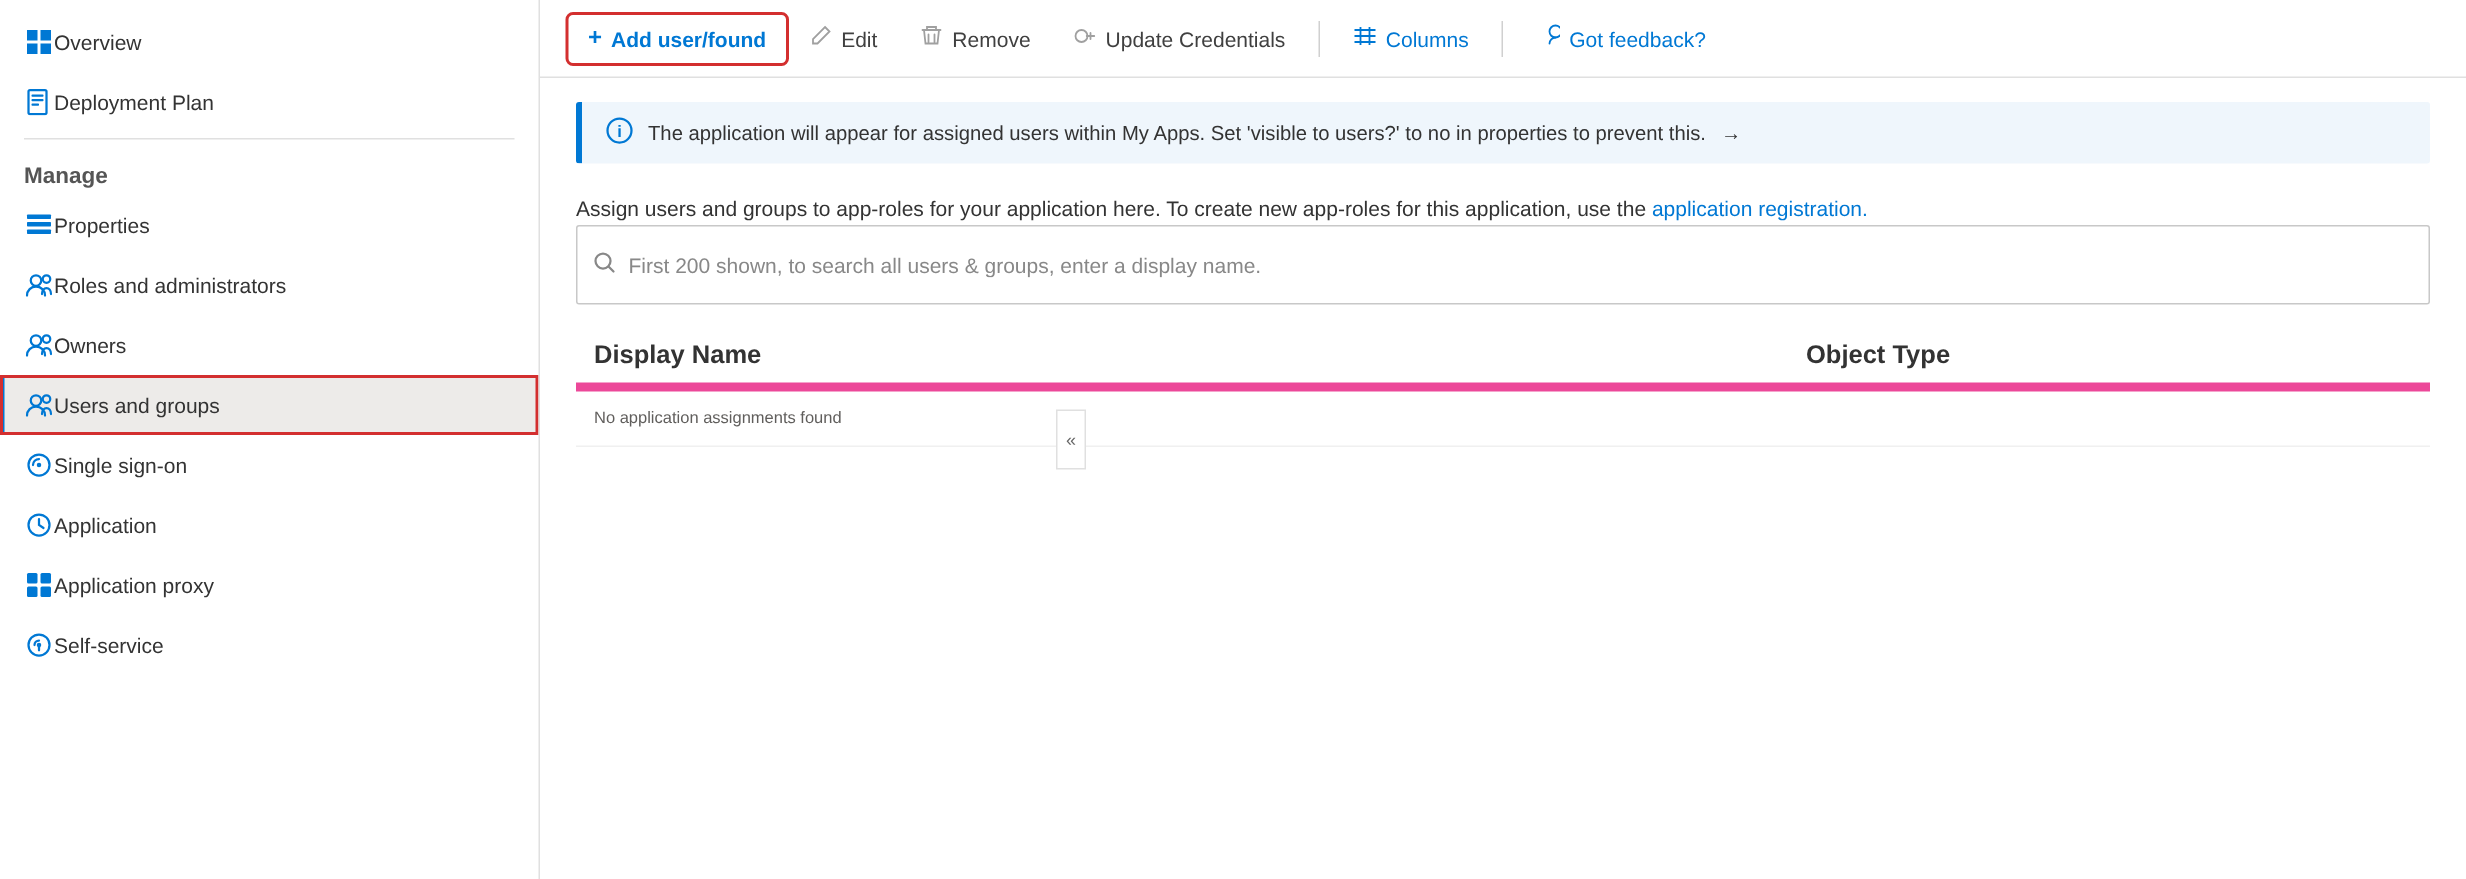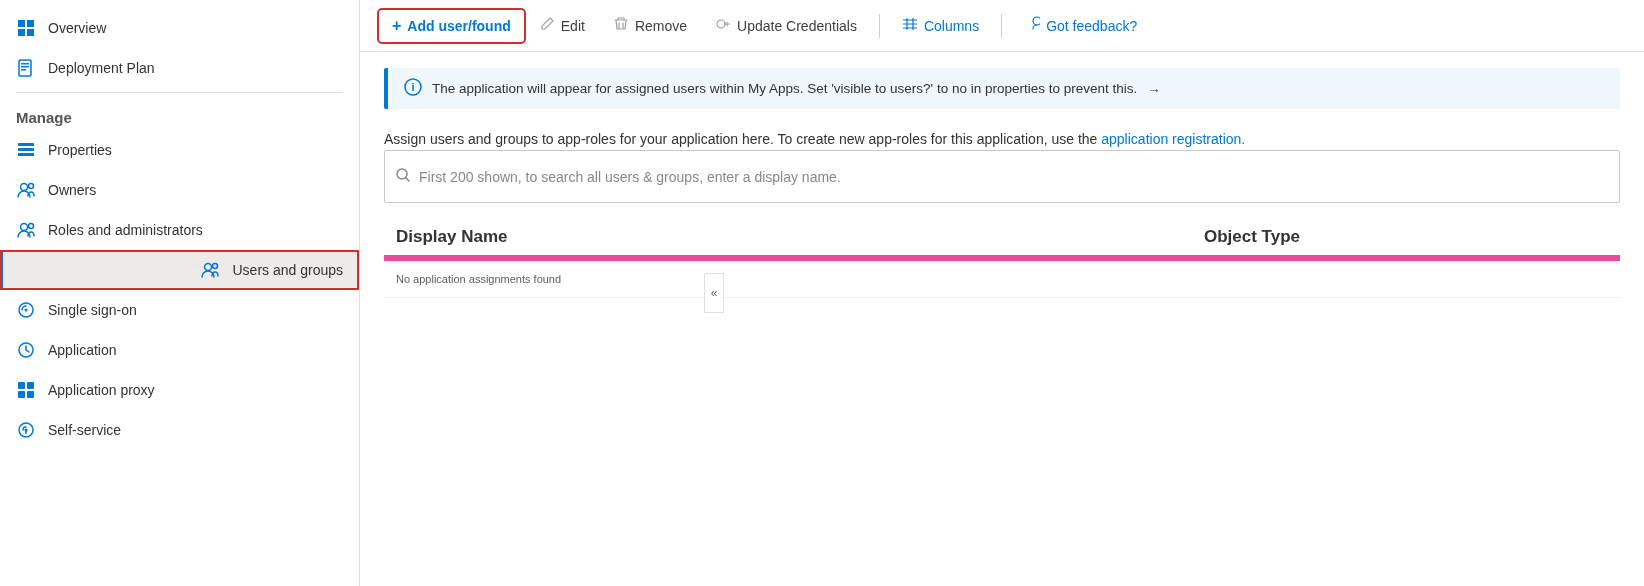--- a/index.html
+++ b/index.html
@@ -15,27 +15,25 @@
       overflow-y: auto;
       padding-top: 8px;
     }
     .sidebar-item {
       display: flex;
       align-items: center;
       padding: 10px 16px;
       cursor: pointer;
       color: #333;
       font-size: 14px;
-      gap: 12px;
     }
     .sidebar-item.active {
       background: #edebe9;
       border-left: 3px solid #0078d4;
       padding-left: 13px;
-      justify-content: flex-end;
     }
     .sidebar-item.highlighted {
       outline: 2px solid #d32f2f;
       outline-offset: -2px;
     }
     .sidebar-section-label {
       font-weight: 600;
       font-size: 15px;
       color: #555;
       padding: 12px 16px 4px 16px;
@@ -234,33 +232,33 @@
 
   <div class="sidebar-item">
     <div class="icon-box">
       <svg width="18" height="18" viewBox="0 0 18 18" fill="none">
         <circle cx="7" cy="6" r="3.5" stroke="#0078d4" stroke-width="1.5" fill="none"></circle>
         <path d="M1 16c0-3.3 2.7-6 6-6s6 2.7 6 6" stroke="#0078d4" stroke-width="1.5" fill="none" stroke-linecap="round"></path>
         <circle cx="14" cy="5" r="2.5" stroke="#0078d4" stroke-width="1.5" fill="none"></circle>
         <path d="M11 15c0-2.2 1.3-4 3-4s3 1.8 3 4" stroke="#0078d4" stroke-width="1.5" fill="none" stroke-linecap="round"></path>
       </svg>
     </div>
-    <span>Owners</span>
+    <span>Roles and administrators</span>
   </div>
 
   <div class="sidebar-item">
     <div class="icon-box">
       <svg width="18" height="18" viewBox="0 0 18 18" fill="none">
         <circle cx="7" cy="6" r="3.5" stroke="#0078d4" stroke-width="1.5" fill="none"></circle>
         <path d="M1 16c0-3.3 2.7-6 6-6s6 2.7 6 6" stroke="#0078d4" stroke-width="1.5" fill="none" stroke-linecap="round"></path>
         <circle cx="14" cy="5" r="2.5" stroke="#0078d4" stroke-width="1.5" fill="none"></circle>
         <path d="M11 15c0-2.2 1.3-4 3-4s3 1.8 3 4" stroke="#0078d4" stroke-width="1.5" fill="none" stroke-linecap="round"></path>
       </svg>
     </div>
-    <span>Roles and administrators</span>
+    <span>Owners</span>
   </div>
 
   <div class="sidebar-item active highlighted">
     <div class="icon-box">
       <svg width="18" height="18" viewBox="0 0 18 18" fill="none">
         <circle cx="7" cy="6" r="3.5" stroke="#0078d4" stroke-width="1.5" fill="none"></circle>
         <path d="M1 16c0-3.3 2.7-6 6-6s6 2.7 6 6" stroke="#0078d4" stroke-width="1.5" fill="none" stroke-linecap="round"></path>
         <circle cx="14" cy="5" r="2.5" stroke="#0078d4" stroke-width="1.5" fill="none"></circle>
         <path d="M11 15c0-2.2 1.3-4 3-4s3 1.8 3 4" stroke="#0078d4" stroke-width="1.5" fill="none" stroke-linecap="round"></path>
       </svg>

